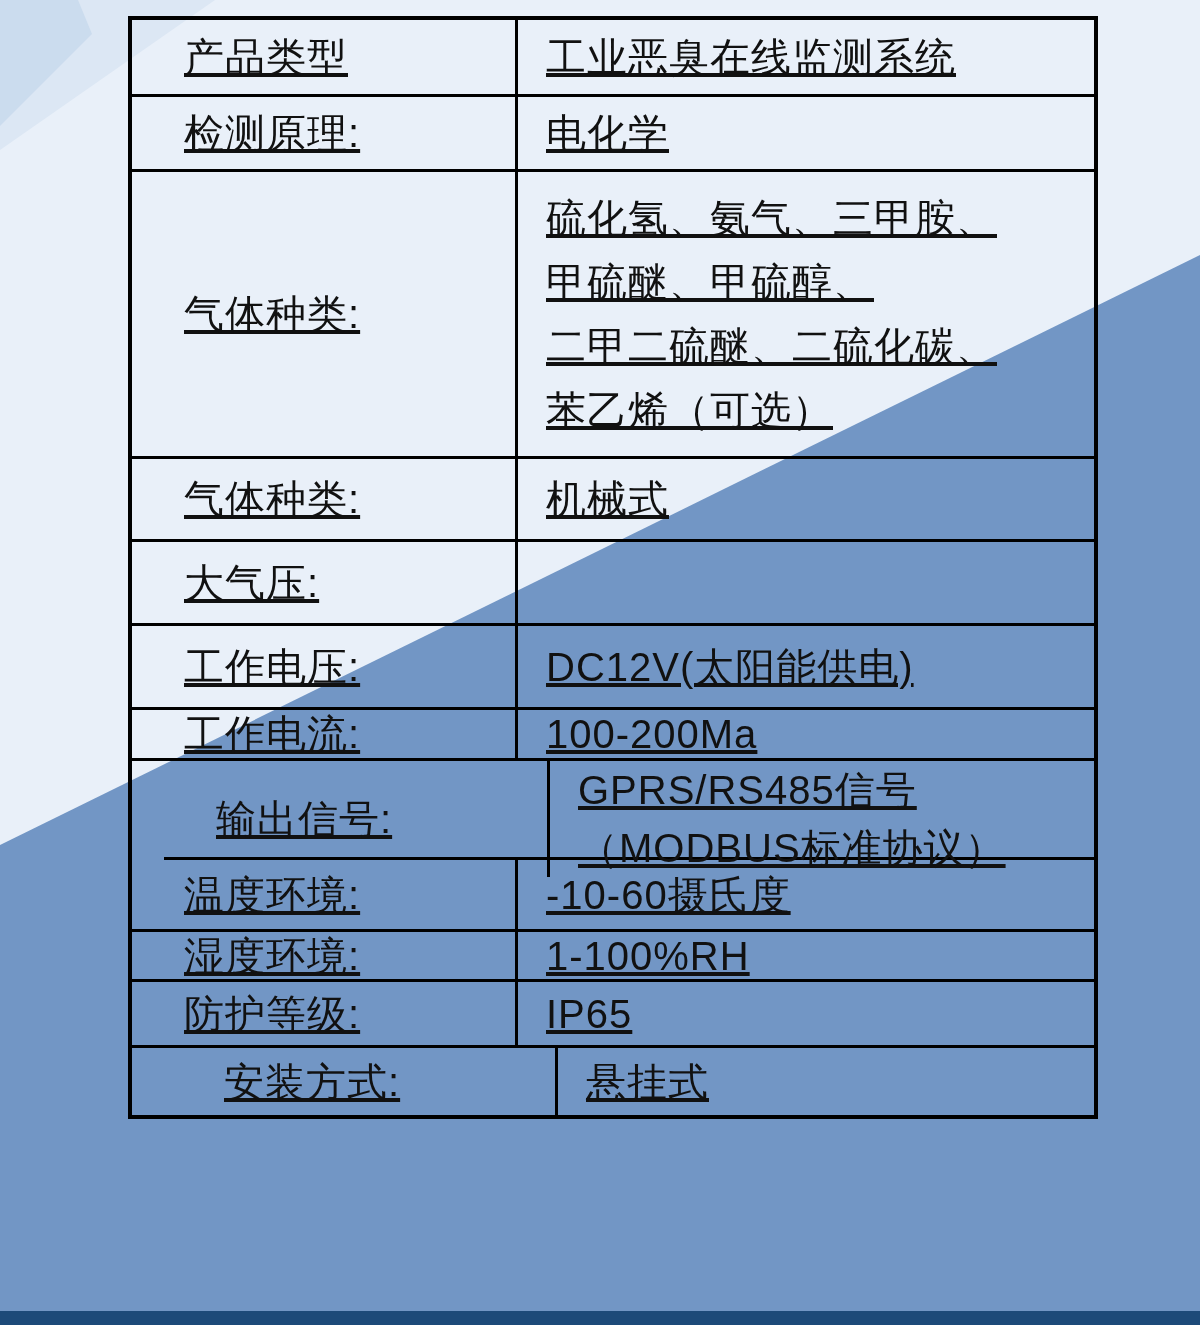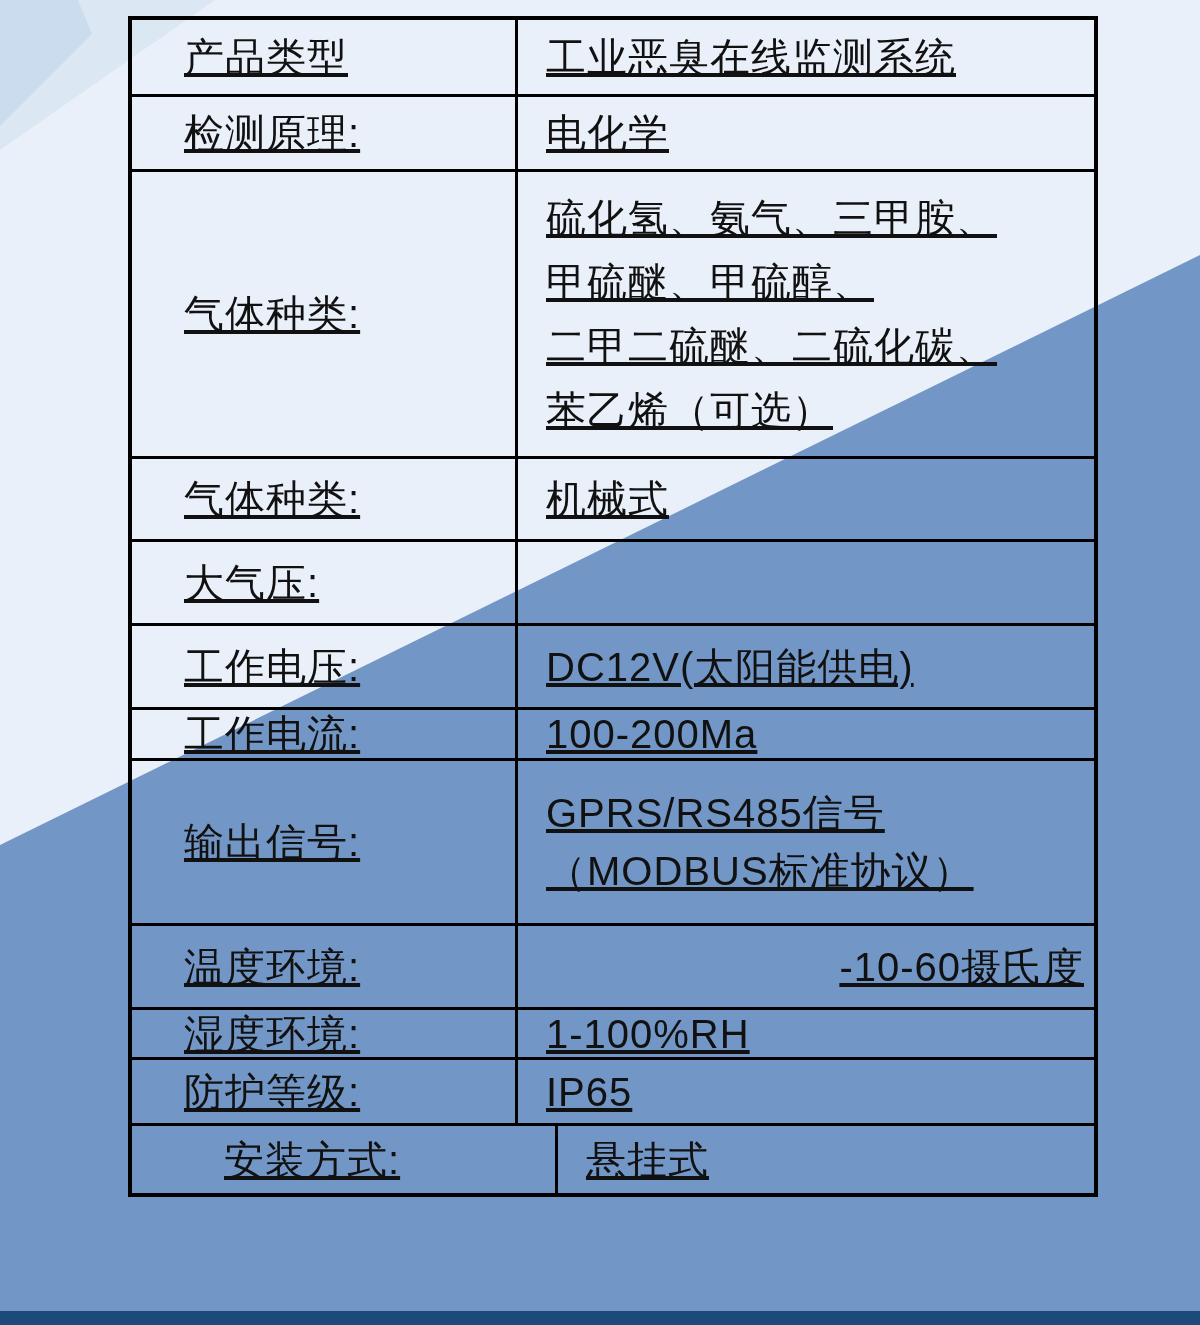--- a/index.html
+++ b/index.html
@@ -35,22 +35,22 @@
     border-bottom:3px solid var(--table-border);
   }
   .spec-row:last-child{border-bottom:none;margin-left:40px;}
   .r1{height:77px;}
   .r2{height:75px;}
   .r3{height:287px;}
   .r4{height:83px;}
   .r5{height:84px;}
   .r6{height:84px;}
   .r7{height:51px;}
-  .r8{height:165px;}
-  .r9{height:84px;text-align:right;}
+  .r8{height:99px;margin-left:32px;}
+  .r9{height:72px;}
   .r10{height:50px;}
   .r11{height:66px;}
   .r12{height:67px;}
   .spec-label{
     border-right:3px solid var(--table-border);
     display:flex;align-items:center;
     padding-left:52px;
     font-size:40px;
     line-height:1.2;
     letter-spacing:1px;

